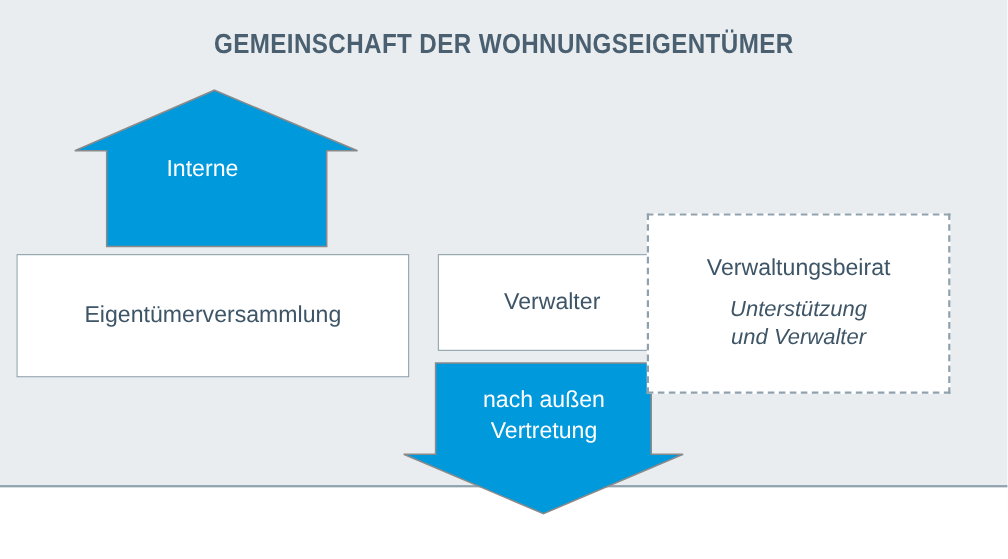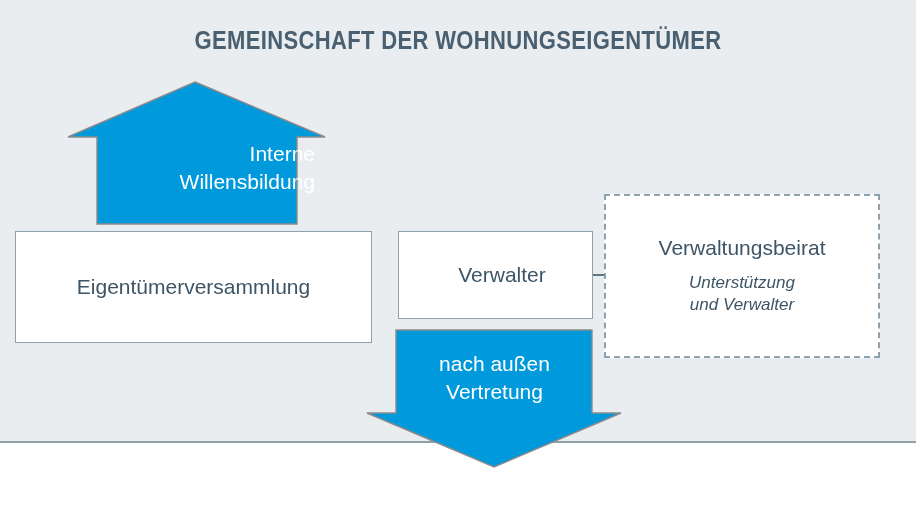--- a/index.html
+++ b/index.html
@@ -84,58 +84,57 @@
     top: 231px;
     width: 195px;
     height: 88px;
     font-size: 21px;
     padding-left: 13px;
   }
 
   
   #box-verwaltungsbeirat {
     position: absolute;
-    left: 604px;
+    left: 588px;
     top: 194px;
     width: 276px;
     height: 164px;
     background: #ffffff;
     border: 2px dashed #8fa1ad;
     box-sizing: border-box;
     display: flex;
     flex-direction: column;
     align-items: center;
     justify-content: center;
     color: #3d5566;
   }
   #box-verwaltungsbeirat .vb-title {
     font-size: 21px;
     margin-bottom: 12px;
   }
   #box-verwaltungsbeirat .vb-sub {
-    font-size: 17px;
+    font-size: 20px;
     font-style: italic;
     line-height: 1.32;
     text-align: center;
   }
 
   
   .arrow-label {
     position: absolute;
     color: #ffffff;
     font-size: 21px;
     line-height: 1.32;
     text-align: center;
     white-space: nowrap;
   }
   #label-interne-willensbildung {
-    left: 115px;
+    left: 84px;
     top: 140px;
     width: 200px;
-    text-align: right;
   }
   #label-vertretung-nach-aussen {
     left: 396px;
     top: 350px;
     width: 197px;
   }
 </style>
 </head>
 <body>
 
@@ -149,21 +148,20 @@
 
     <line x1="592" y1="275" x2="620" y2="275" stroke="#3d5566" stroke-width="1.6"></line>
 
     <polygon points="195,82 325,137 297,137 297,224 97,224 97,137 68,137" fill="#0099dc" stroke="#8a8a8a" stroke-width="1.4" stroke-linejoin="miter"></polygon>
 
     <polygon points="396,330 592,330 592,413 621,413 494,467 367,413 396,413" fill="#0099dc" stroke="#8a8a8a" stroke-width="1.4" stroke-linejoin="miter"></polygon>
   </svg>
 
   <div class="arrow-label" id="label-interne-willensbildung">
     <div>Interne</div>
-    <div>Willensbildung</div>
   </div>
 
   <div class="arrow-label" id="label-vertretung-nach-aussen">
     <div>nach außen</div>
     <div>Vertretung</div>
   </div>
 
   <div class="wbox" id="box-eigentuemerversammlung">
     <span>Eigentümerversammlung</span>
   </div>

